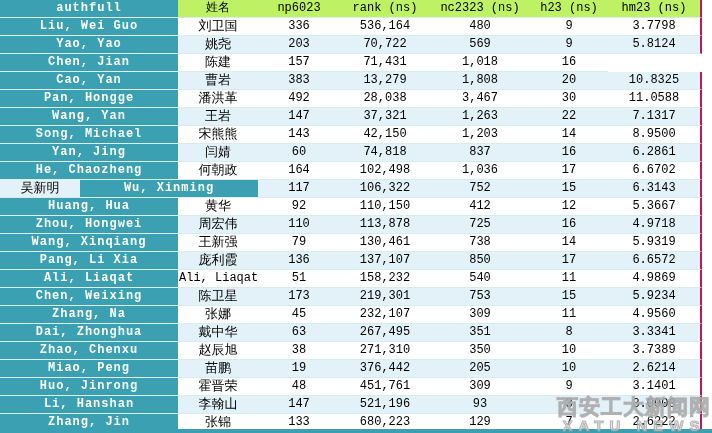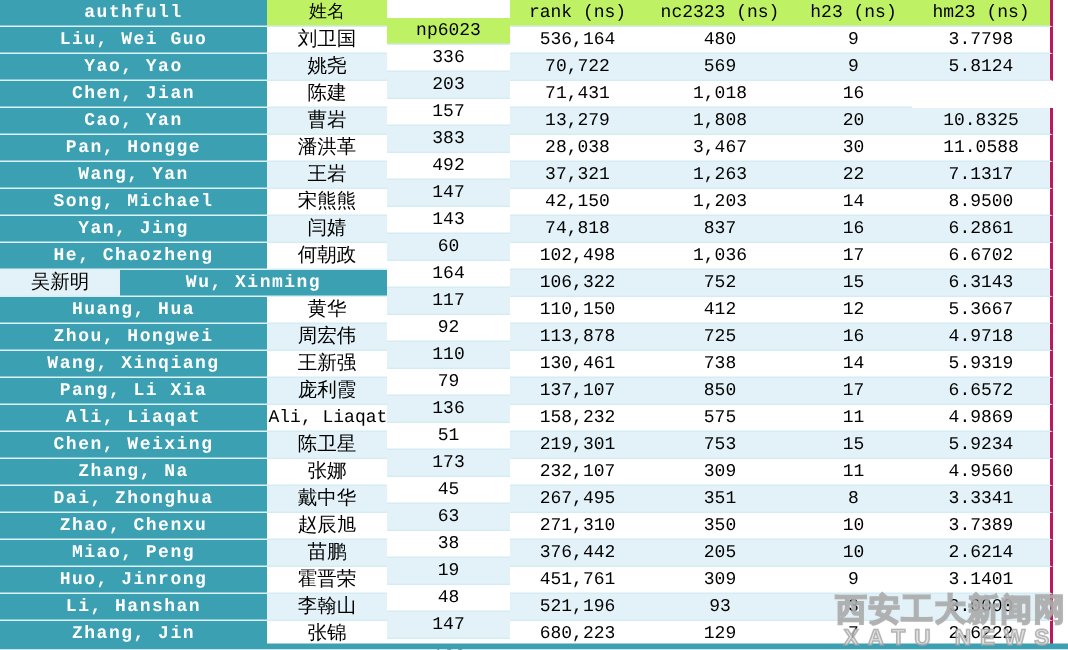--- a/index.html
+++ b/index.html
@@ -15,21 +15,21 @@
   .cell {
     box-sizing: border-box;
     height: 18px; line-height: 17px;
     font-size: 12px; color: #000;
     text-align: center; white-space: nowrap; overflow: hidden;
     background: #ffffff;
     border-bottom: 1px solid #d6ecf3;
   }
   .c0 { width: 178px; }
   .c1 { width: 80px; }
-  .c2 { width: 82px; margin-top: 12px; }
+  .c2 { width: 82px; }
   .c3 { width: 90px; }
   .c4 { width: 100px; }
   .c5 { width: 78px; }
   .c6 { width: 94px; border-right: 2px solid #be185d; }
   .auth {
     background: #3ba0b2;
     color: #ffffff;
     font-weight: bold;
     letter-spacing: 1px;
     border-bottom: 1px solid #ddf2f6;
@@ -195,21 +195,21 @@
       <div class="cell c3">137,107</div>
       <div class="cell c4">850</div>
       <div class="cell c5">17</div>
       <div class="cell c6">6.6572</div>
     </div>
       <div class="row">
       <div class="cell c0 auth">Ali, Liaqat</div>
       <div class="cell c1 name latin">Ali, Liaqat</div>
       <div class="cell c2">51</div>
       <div class="cell c3">158,232</div>
-      <div class="cell c4">575</div>
+      <div class="cell c4">540</div>
       <div class="cell c5">11</div>
       <div class="cell c6">4.9869</div>
     </div>
       <div class="row alt">
       <div class="cell c0 auth">Chen, Weixing</div>
       <div class="cell c1 name">陈卫星</div>
       <div class="cell c2">173</div>
       <div class="cell c3">219,301</div>
       <div class="cell c4">753</div>
       <div class="cell c5">15</div>

